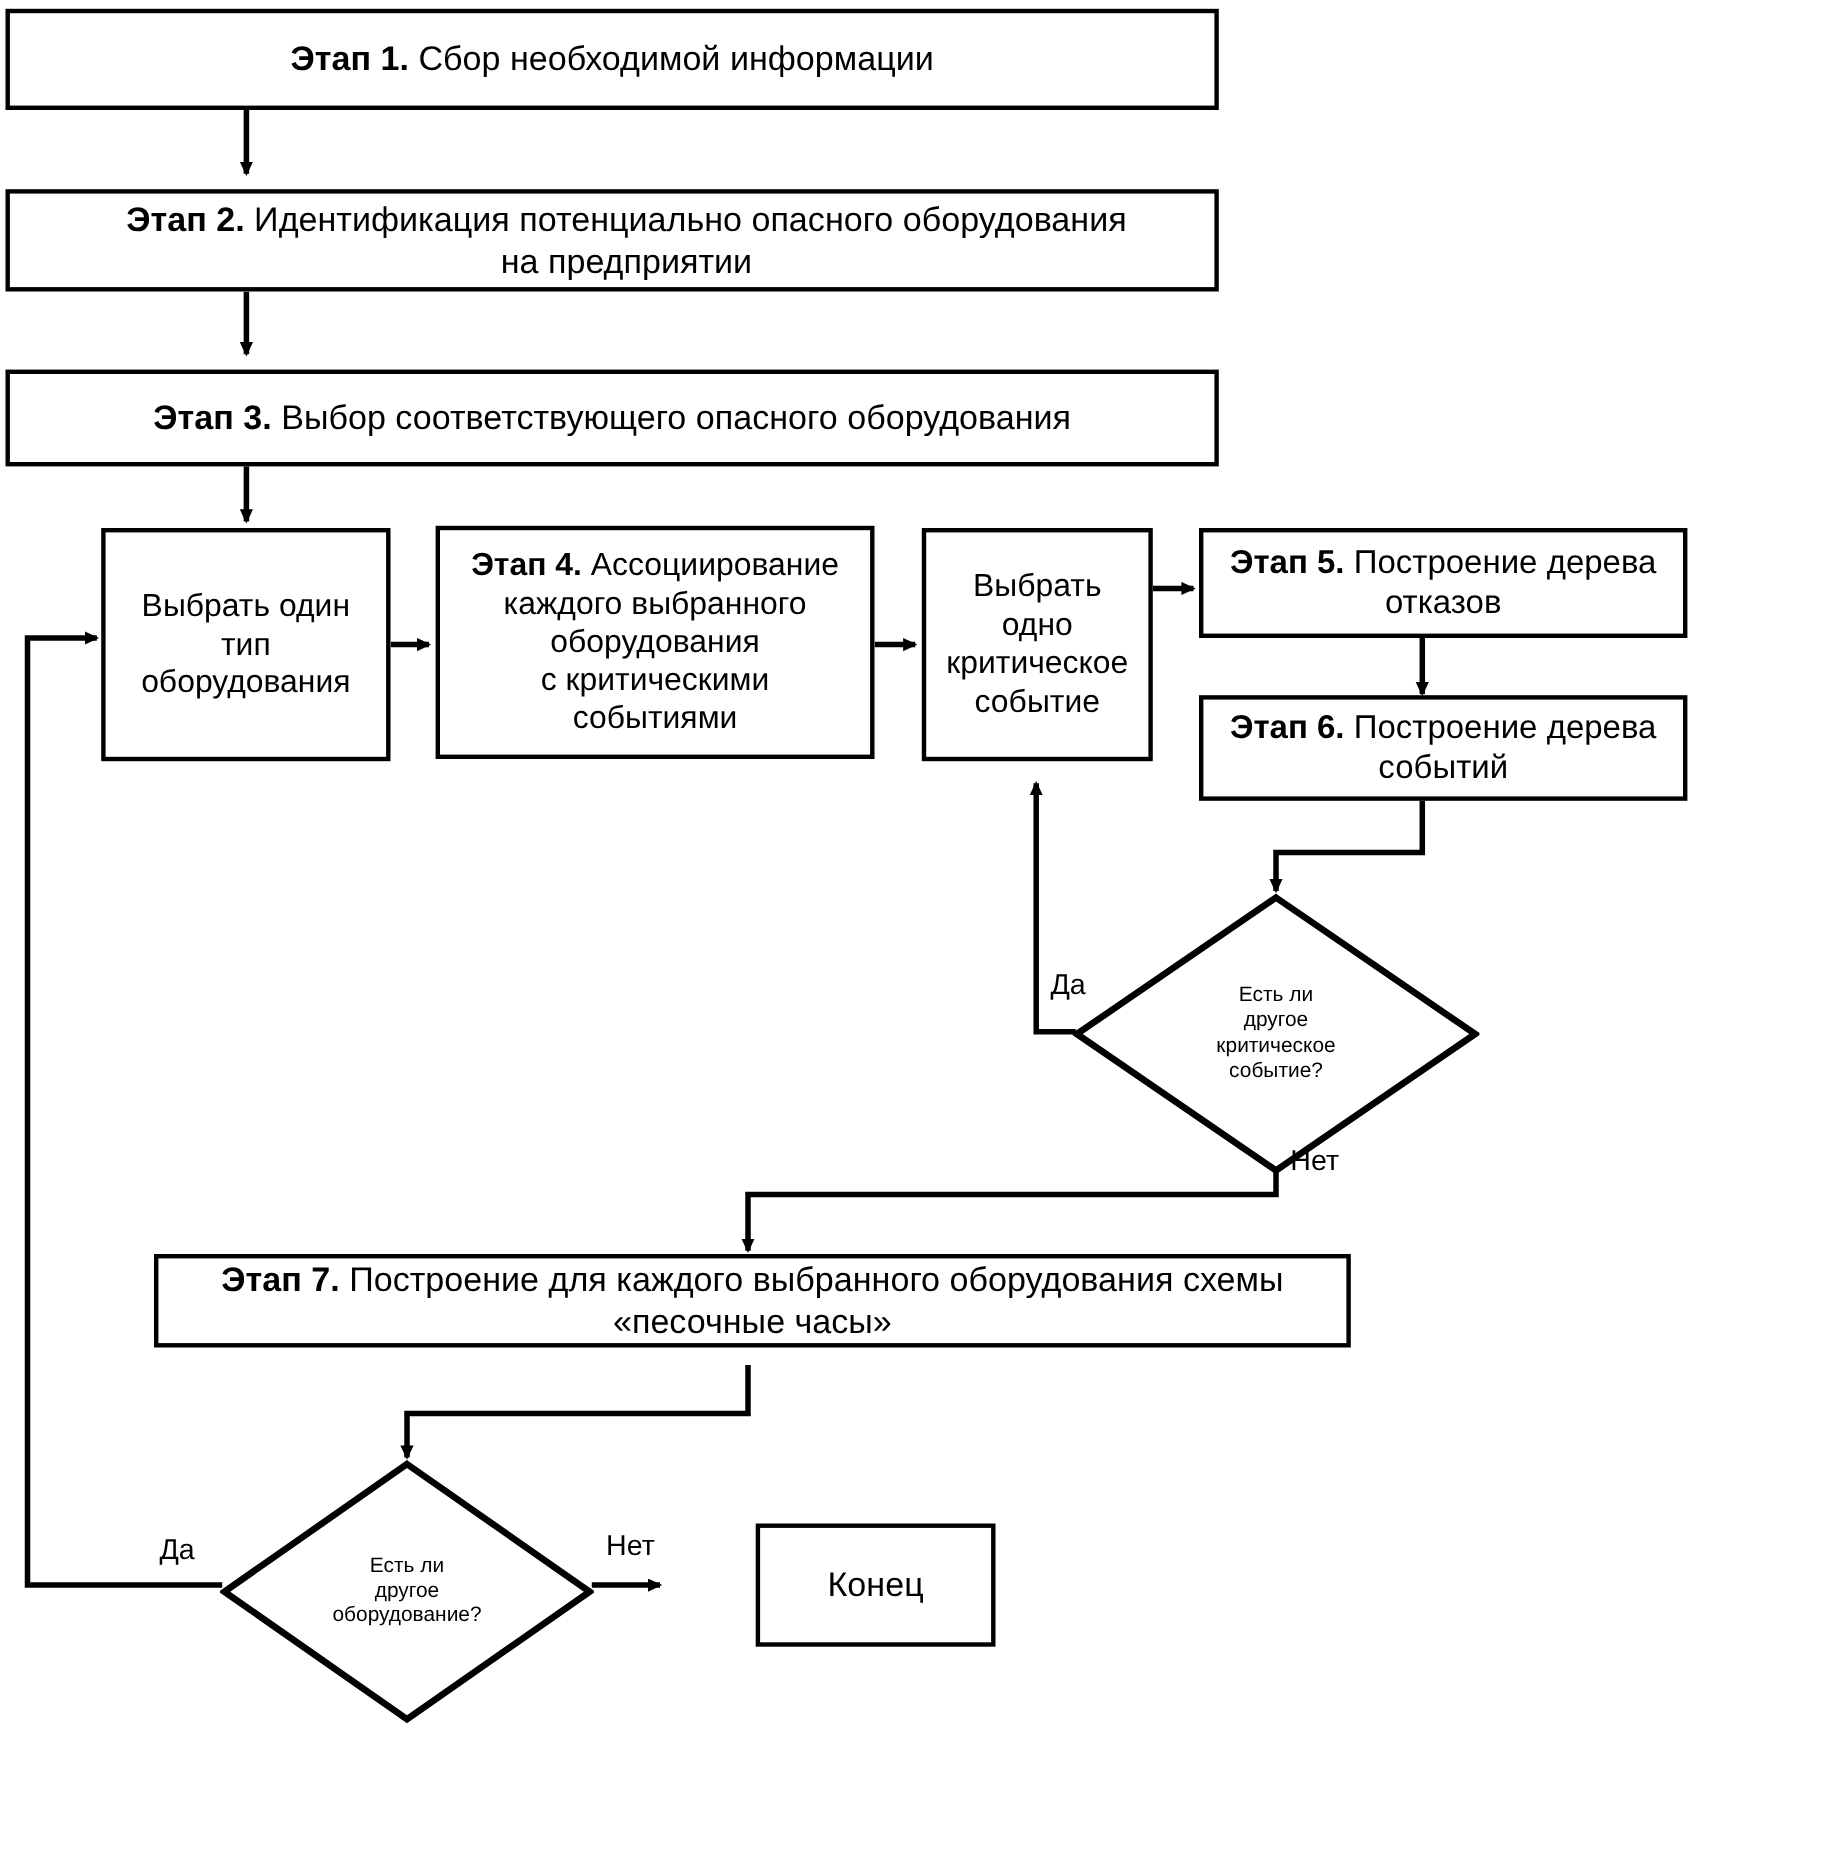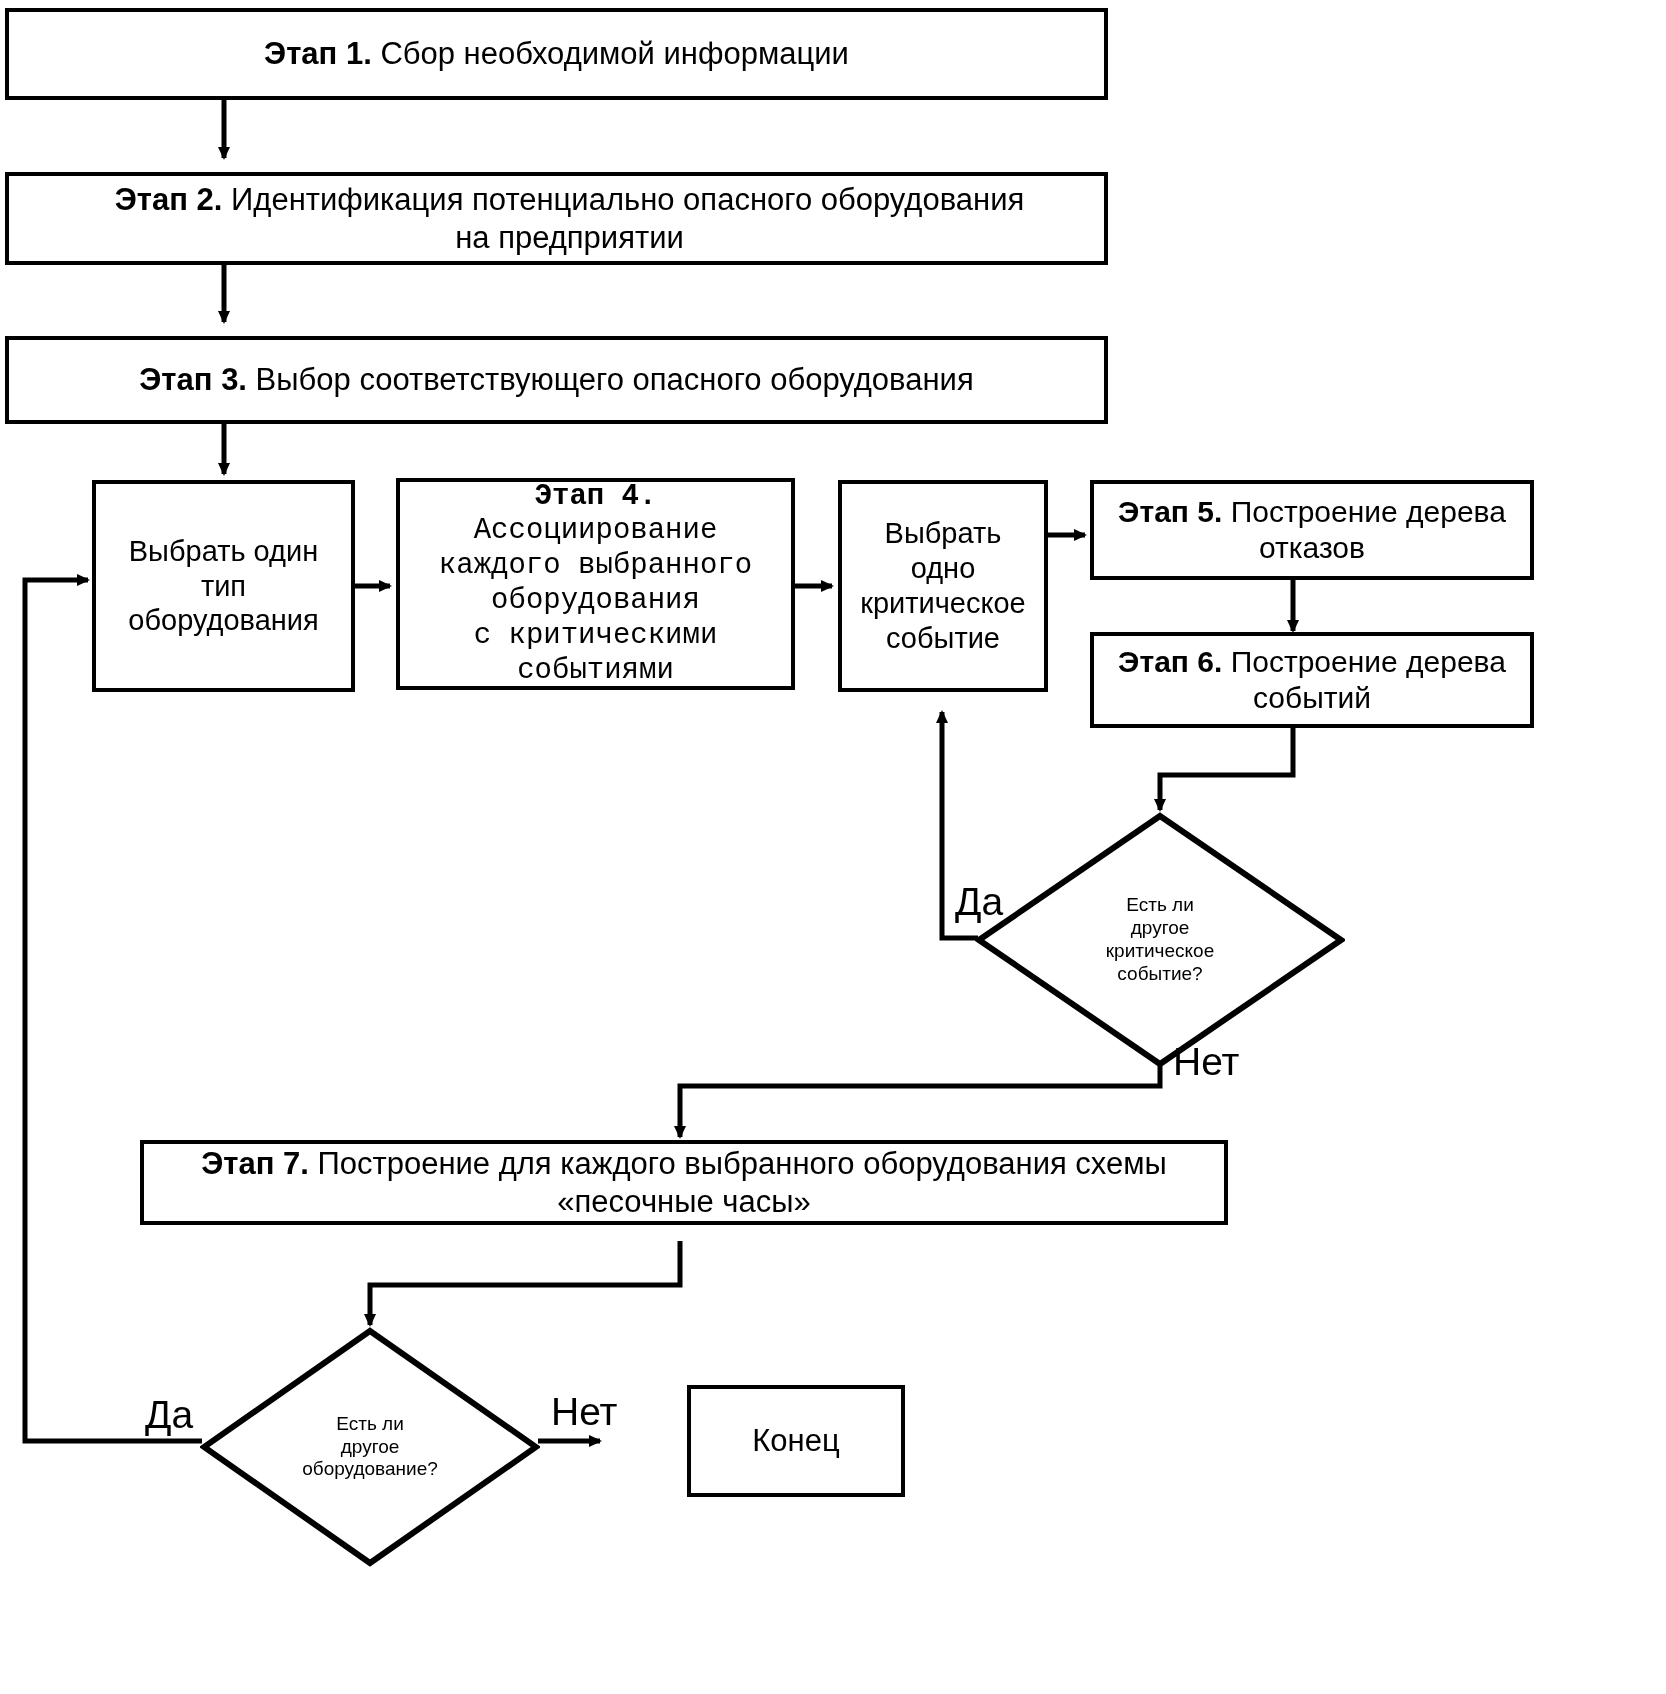--- a/index.html
+++ b/index.html
@@ -66,21 +66,21 @@
     font-size: 19px;
     line-height: 1.20;
     color: #000000;
     white-space: pre-line;
     pointer-events: none;
   }
 
   .edge-label {
     position: absolute;
     font-family: "Liberation Sans", "DejaVu Sans", sans-serif;
-    font-size: 39px;
+    font-size: 26px;
     color: #000000;
     background: transparent;
     z-index: 3;
     white-space: nowrap;
   }
 </style>
 </head>
 <body>
 
 <div id="canvas">
@@ -133,21 +133,21 @@
   <div class="node fs-big" style="left:5px; top:336px; width:1103px; height:88px;">
     <span class="txt"><b>Этап 3.</b><span> Выбор соответствующего опасного оборудования</span></span>
   </div>
 
   <div class="node fs-small" style="left:92px; top:480px; width:263px; height:212px;">
     <span class="txt"><b></b><span>Выбрать один
 тип
 оборудования</span></span>
   </div>
 
-  <div class="node fs-small" style="left:396px; top:478px; width:399px; height:212px;font-family:Liberation Mono, monospace;">
+  <div class="node fs-small" style="left:396px; top:478px; width:399px; height:212px;">
     <span class="txt"><b>Этап 4.</b><span> Ассоциирование
 каждого выбранного
 оборудования
 с критическими
 событиями</span></span>
   </div>
 
   <div class="node fs-small" style="left:838px; top:480px; width:210px; height:212px;">
     <span class="txt"><b></b><span>Выбрать
 одно

